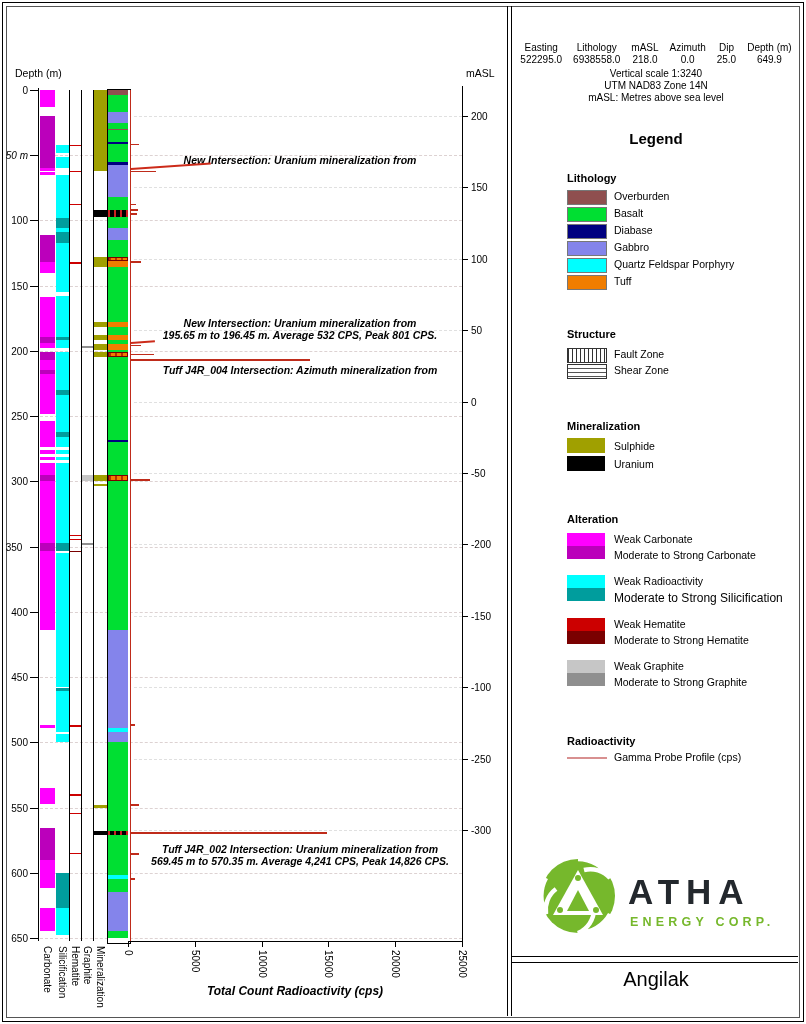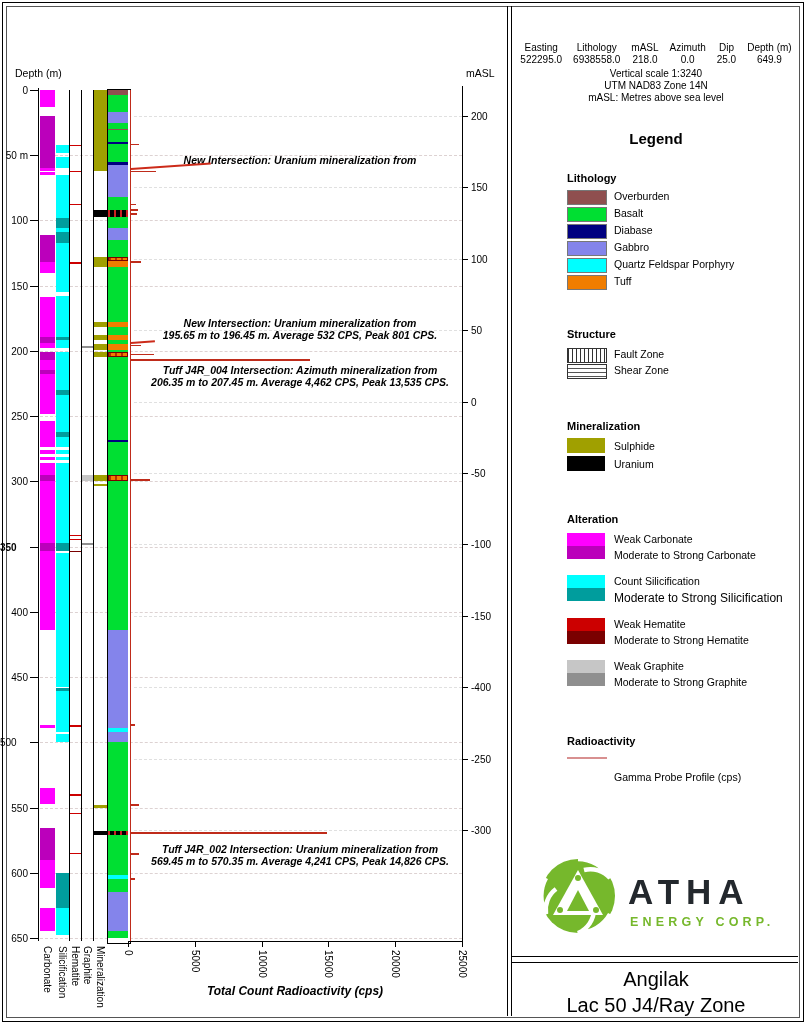--- a/index.html
+++ b/index.html
@@ -9,21 +9,21 @@
   .frame{position:absolute;border:1px solid #000;pointer-events:none;}
   .hdr-title{position:absolute;left:512px;top:14px;width:288px;text-align:center;
              font-size:21px;letter-spacing:.5px;}
   .hdr-fields{position:absolute;left:516px;top:42px;width:280px;display:flex;
               justify-content:center;gap:11px;}
   .hdr-field{display:flex;flex-direction:column;align-items:center;font-size:10px;line-height:12px;}
   .hdr-note{position:absolute;left:512px;width:288px;text-align:center;font-size:10px;line-height:11px;}
   .legend-title{position:absolute;left:512px;top:130px;width:288px;text-align:center;
                 font-size:15px;font-weight:bold;}
   .sec-head{position:absolute;left:567px;font-size:11px;font-weight:bold;}
-  .leg-label{position:absolute;left:614px;font-size:10.5px;line-height:12px;margin-top:20px;}
+  .leg-label{position:absolute;left:614px;font-size:10.5px;line-height:12px;}
   .axis-label{position:absolute;font-size:10.5px;}
   .cps-title{position:absolute;left:128px;top:984px;width:334px;text-align:center;
              font-size:12px;font-weight:bold;font-style:italic;}
   .footer-text{position:absolute;left:512px;width:288px;text-align:center;font-size:20px;}
   svg text{font-family:"Liberation Sans","DejaVu Sans",sans-serif;}
 </style>
 </head>
 <body>
 
 <div id="page">
@@ -97,21 +97,21 @@
       <div style="position: absolute; left: 614px; top: 458px; font-size: 10.5px;">Uranium</div>
     </div>
   <div class="sec-head" style="top:513px;">Alteration</div>
   <div id="leg-alt">
       <div style="position: absolute; left: 567px; top: 533px; width: 38px; height: 13px; background: rgb(255, 0, 255);"></div>
       <div style="position: absolute; left: 567px; top: 546px; width: 38px; height: 13px; background: rgb(187, 0, 187);"></div>
       <div style="position: absolute; left: 614px; top: 533px; font-size: 10.5px;">Weak Carbonate</div>
       <div style="position: absolute; left: 614px; top: 549px; font-size: 10.5px;">Moderate to Strong Carbonate</div>
       <div style="position: absolute; left: 567px; top: 575px; width: 38px; height: 13px; background: rgb(0, 255, 255);"></div>
       <div style="position: absolute; left: 567px; top: 588px; width: 38px; height: 13px; background: rgb(0, 157, 157);"></div>
-      <div style="position: absolute; left: 614px; top: 575px; font-size: 10.5px;">Count Silicification</div>
+      <div style="position: absolute; left: 614px; top: 575px; font-size: 10.5px;">Weak Radioactivity</div>
       <div style="position: absolute; left: 614px; top: 591px; font-size: 12px;">Moderate to Strong Silicification</div>
       <div style="position: absolute; left: 567px; top: 618px; width: 38px; height: 13px; background: rgb(204, 0, 0);"></div>
       <div style="position: absolute; left: 567px; top: 631px; width: 38px; height: 13px; background: rgb(122, 0, 0);"></div>
       <div style="position: absolute; left: 614px; top: 618px; font-size: 10.5px;">Weak Hematite</div>
       <div style="position: absolute; left: 614px; top: 634px; font-size: 10.5px;">Moderate to Strong Hematite</div>
       <div style="position: absolute; left: 567px; top: 660px; width: 38px; height: 13px; background: rgb(198, 198, 198);"></div>
       <div style="position: absolute; left: 567px; top: 673px; width: 38px; height: 13px; background: rgb(143, 143, 143);"></div>
       <div style="position: absolute; left: 614px; top: 660px; font-size: 10.5px;">Weak Graphite</div>
       <div style="position: absolute; left: 614px; top: 676px; font-size: 10.5px;">Moderate to Strong Graphite</div>
     </div>
@@ -129,21 +129,20 @@
     <path d="M40 16 L65 61 L15 61 Z" fill="#fff"></path>
     <path d="M40 36 L51 57 L29 57 Z" fill="#76B82C"></path>
     <circle cx="40" cy="24" r="3" fill="#76B82C"></circle>
     <circle cx="58" cy="56" r="3" fill="#76B82C"></circle>
     <circle cx="22" cy="56" r="3" fill="#76B82C"></circle>
     <text x="90" y="50" font-size="35" font-weight="600" letter-spacing="7" fill="#23282D">ATHA</text>
     <text x="92" y="72" font-size="12.5" font-weight="600" letter-spacing="4.2" fill="#76B82C">ENERGY CORP.</text>
   </svg>
 
   <div class="footer-text" style="top:968px;">Angilak</div>
-  <div class="footer-text" style="top:994px;">Lac 50 J4/Ray Zone</div>
 
   <div class="axis-label" style="left:15px;top:67px;">Depth (m)</div>
   <div class="axis-label" style="left:466px;top:67px;">mASL</div>
   <div id="log">
       <div style="position: absolute; left: 40px; top: 155.23px; width: 422px; height: 0px; border-top: 1px dashed rgb(221, 210, 210);"></div>
       <div style="position: absolute; left: 40px; top: 220.46px; width: 422px; height: 0px; border-top: 1px dashed rgb(221, 210, 210);"></div>
       <div style="position: absolute; left: 40px; top: 285.69px; width: 422px; height: 0px; border-top: 1px dashed rgb(221, 210, 210);"></div>
       <div style="position: absolute; left: 40px; top: 350.92px; width: 422px; height: 0px; border-top: 1px dashed rgb(221, 210, 210);"></div>
       <div style="position: absolute; left: 40px; top: 416.15px; width: 422px; height: 0px; border-top: 1px dashed rgb(221, 210, 210);"></div>
       <div style="position: absolute; left: 40px; top: 481.38px; width: 422px; height: 0px; border-top: 1px dashed rgb(221, 210, 210);"></div>
@@ -162,64 +161,64 @@
       <div style="position: absolute; left: 134px; top: 473px; width: 328px; height: 0px; border-top: 1px dashed rgb(224, 224, 224);"></div>
       <div style="position: absolute; left: 134px; top: 544.4px; width: 328px; height: 0px; border-top: 1px dashed rgb(224, 224, 224);"></div>
       <div style="position: absolute; left: 134px; top: 615.8px; width: 328px; height: 0px; border-top: 1px dashed rgb(224, 224, 224);"></div>
       <div style="position: absolute; left: 134px; top: 687.2px; width: 328px; height: 0px; border-top: 1px dashed rgb(224, 224, 224);"></div>
       <div style="position: absolute; left: 134px; top: 758.6px; width: 328px; height: 0px; border-top: 1px dashed rgb(224, 224, 224);"></div>
       <div style="position: absolute; left: 134px; top: 830px; width: 328px; height: 0px; border-top: 1px dashed rgb(224, 224, 224);"></div>
       <div style="position: absolute; left: 38px; top: 88px; width: 1px; height: 853px; background: rgb(0, 0, 0);"></div>
       <div style="position: absolute; left: 30px; top: 90px; width: 8px; height: 1px; background: rgb(0, 0, 0);"></div>
       <div style="position: absolute; left: 0px; top: 85px; width: 28px; text-align: right; font-size: 10px;">0</div>
       <div style="position: absolute; left: 30px; top: 155.23px; width: 8px; height: 1px; background: rgb(0, 0, 0);"></div>
-      <div style="position: absolute; left: 0px; top: 150.23px; width: 28px; text-align: right; font-size: 10px;">50 m</div>
+      <div style="position: absolute; left: 0px; top: 150.23px; width: 28px; text-align: right; font-size: 10px; font-style: italic;">50 m</div>
       <div style="position: absolute; left: 30px; top: 220.46px; width: 8px; height: 1px; background: rgb(0, 0, 0);"></div>
       <div style="position: absolute; left: 0px; top: 215.46px; width: 28px; text-align: right; font-size: 10px;">100</div>
       <div style="position: absolute; left: 30px; top: 285.69px; width: 8px; height: 1px; background: rgb(0, 0, 0);"></div>
       <div style="position: absolute; left: 0px; top: 280.69px; width: 28px; text-align: right; font-size: 10px;">150</div>
       <div style="position: absolute; left: 30px; top: 350.92px; width: 8px; height: 1px; background: rgb(0, 0, 0);"></div>
       <div style="position: absolute; left: 0px; top: 345.92px; width: 28px; text-align: right; font-size: 10px;">200</div>
       <div style="position: absolute; left: 30px; top: 416.15px; width: 8px; height: 1px; background: rgb(0, 0, 0);"></div>
       <div style="position: absolute; left: 0px; top: 411.15px; width: 28px; text-align: right; font-size: 10px;">250</div>
       <div style="position: absolute; left: 30px; top: 481.38px; width: 8px; height: 1px; background: rgb(0, 0, 0);"></div>
       <div style="position: absolute; left: 0px; top: 476.38px; width: 28px; text-align: right; font-size: 10px;">300</div>
       <div style="position: absolute; left: 30px; top: 546.61px; width: 8px; height: 1px; background: rgb(0, 0, 0);"></div>
-      <div style="position: absolute; left: 0px; top: 541.61px; width: 28px; text-align: left; font-size: 10px; font-weight: bold;">350</div>
+      <div style="position: absolute; left: 0px; top: 541.61px; width: 28px; text-align: center; font-size: 10px;">350</div>
       <div style="position: absolute; left: 30px; top: 611.84px; width: 8px; height: 1px; background: rgb(0, 0, 0);"></div>
       <div style="position: absolute; left: 0px; top: 606.84px; width: 28px; text-align: right; font-size: 10px;">400</div>
       <div style="position: absolute; left: 30px; top: 677.07px; width: 8px; height: 1px; background: rgb(0, 0, 0);"></div>
       <div style="position: absolute; left: 0px; top: 672.07px; width: 28px; text-align: right; font-size: 10px;">450</div>
       <div style="position: absolute; left: 30px; top: 742.3px; width: 8px; height: 1px; background: rgb(0, 0, 0);"></div>
-      <div style="position: absolute; left: 0px; top: 737.3px; width: 16px; text-align: right; font-size: 10px;">500</div>
+      <div style="position: absolute; left: 0px; top: 737.3px; width: 28px; text-align: right; font-size: 10px;">500</div>
       <div style="position: absolute; left: 30px; top: 807.53px; width: 8px; height: 1px; background: rgb(0, 0, 0);"></div>
       <div style="position: absolute; left: 0px; top: 802.53px; width: 28px; text-align: right; font-size: 10px;">550</div>
       <div style="position: absolute; left: 30px; top: 872.76px; width: 8px; height: 1px; background: rgb(0, 0, 0);"></div>
       <div style="position: absolute; left: 0px; top: 867.76px; width: 28px; text-align: right; font-size: 10px;">600</div>
       <div style="position: absolute; left: 30px; top: 937.99px; width: 8px; height: 1px; background: rgb(0, 0, 0);"></div>
       <div style="position: absolute; left: 0px; top: 932.99px; width: 28px; text-align: right; font-size: 10px;">650</div>
       <div style="position: absolute; left: 462px; top: 86px; width: 1px; height: 855px; background: rgb(0, 0, 0);"></div>
       <div style="position: absolute; left: 462px; top: 116px; width: 6px; height: 1px; background: rgb(0, 0, 0);"></div>
       <div style="position: absolute; left: 471px; top: 111px; width: 40px; font-size: 10px;">200</div>
       <div style="position: absolute; left: 462px; top: 187.4px; width: 6px; height: 1px; background: rgb(0, 0, 0);"></div>
       <div style="position: absolute; left: 471px; top: 182.4px; width: 40px; font-size: 10px;">150</div>
       <div style="position: absolute; left: 462px; top: 258.8px; width: 6px; height: 1px; background: rgb(0, 0, 0);"></div>
       <div style="position: absolute; left: 471px; top: 253.8px; width: 40px; font-size: 10px;">100</div>
       <div style="position: absolute; left: 462px; top: 330.2px; width: 6px; height: 1px; background: rgb(0, 0, 0);"></div>
       <div style="position: absolute; left: 471px; top: 325.2px; width: 40px; font-size: 10px;">50</div>
       <div style="position: absolute; left: 462px; top: 401.6px; width: 6px; height: 1px; background: rgb(0, 0, 0);"></div>
       <div style="position: absolute; left: 471px; top: 396.6px; width: 40px; font-size: 10px;">0</div>
       <div style="position: absolute; left: 462px; top: 473px; width: 6px; height: 1px; background: rgb(0, 0, 0);"></div>
       <div style="position: absolute; left: 471px; top: 468px; width: 40px; font-size: 10px;">-50</div>
       <div style="position: absolute; left: 462px; top: 544.4px; width: 6px; height: 1px; background: rgb(0, 0, 0);"></div>
-      <div style="position: absolute; left: 471px; top: 539.4px; width: 40px; font-size: 10px;">-100</div>
+      <div style="position: absolute; left: 471px; top: 539.4px; width: 40px; font-size: 10px;">-200</div>
       <div style="position: absolute; left: 462px; top: 615.8px; width: 6px; height: 1px; background: rgb(0, 0, 0);"></div>
       <div style="position: absolute; left: 471px; top: 610.8px; width: 40px; font-size: 10px;">-150</div>
       <div style="position: absolute; left: 462px; top: 687.2px; width: 6px; height: 1px; background: rgb(0, 0, 0);"></div>
-      <div style="position: absolute; left: 471px; top: 682.2px; width: 40px; font-size: 10px;">-400</div>
+      <div style="position: absolute; left: 471px; top: 682.2px; width: 40px; font-size: 10px;">-100</div>
       <div style="position: absolute; left: 462px; top: 758.6px; width: 6px; height: 1px; background: rgb(0, 0, 0);"></div>
       <div style="position: absolute; left: 471px; top: 753.6px; width: 40px; font-size: 10px;">-250</div>
       <div style="position: absolute; left: 462px; top: 830px; width: 6px; height: 1px; background: rgb(0, 0, 0);"></div>
       <div style="position: absolute; left: 471px; top: 825px; width: 40px; font-size: 10px;">-300</div>
       <div style="position: absolute; left: 69px; top: 90px; width: 1px; height: 851px; background: rgb(0, 0, 0);"></div>
       <div style="position: absolute; left: 81px; top: 90px; width: 1px; height: 851px; background: rgb(0, 0, 0);"></div>
       <div style="position: absolute; left: 93px; top: 90px; width: 1px; height: 851px; background: rgb(0, 0, 0);"></div>
       <div style="position: absolute; left: 107px; top: 89px; width: 22px; height: 853px; border: 1px solid rgb(0, 0, 0); background: rgb(255, 255, 255);"></div>
       <div style="position: absolute; left: 40px; top: 90px; width: 15px; height: 16.9598px; background: rgb(255, 0, 255);"></div>
       <div style="position: absolute; left: 40px; top: 116.092px; width: 15px; height: 52.184px; background: rgb(187, 0, 187);"></div>
@@ -376,21 +375,20 @@
         <div>New Intersection: Uranium mineralization from</div>
       </div>
       <div style="position: absolute; left: 131px; top: 167.537px; width: 80px; height: 1.5px; background: rgb(204, 43, 26); transform: rotate(-4deg); transform-origin: 0px 100%;"></div>
       <div style="position: absolute; left: 120px; top: 317px; width: 360px; text-align: center; font-size: 10.5px; line-height: 12px; font-weight: bold; font-style: italic;">
         <div>New Intersection: Uranium mineralization from</div>
         <div>195.65 m to 196.45 m. Average 532 CPS, Peak 801 CPS.</div>
       </div>
       <div style="position: absolute; left: 131px; top: 341.767px; width: 24px; height: 1.5px; background: rgb(204, 43, 26); transform: rotate(-4deg); transform-origin: 0px 100%;"></div>
       <div style="position: absolute; left: 120px; top: 364px; width: 360px; text-align: center; font-size: 10.5px; line-height: 12px; font-weight: bold; font-style: italic;">
         <div>Tuff J4R_004 Intersection: Azimuth mineralization from</div>
-        <div>206.35 m to 207.45 m. Average 4,462 CPS, Peak 13,535 CPS.</div>
       </div>
       <div style="position: absolute; left: 120px; top: 843px; width: 360px; text-align: center; font-size: 10.5px; line-height: 12px; font-weight: bold; font-style: italic;">
         <div>Tuff J4R_002 Intersection: Uranium mineralization from</div>
         <div>569.45 m to 570.35 m. Average 4,241 CPS, Peak 14,826 CPS.</div>
       </div>
     </div>
   <div class="cps-title">Total Count Radioactivity (cps)</div>
 </div>
 
 </body></html>

